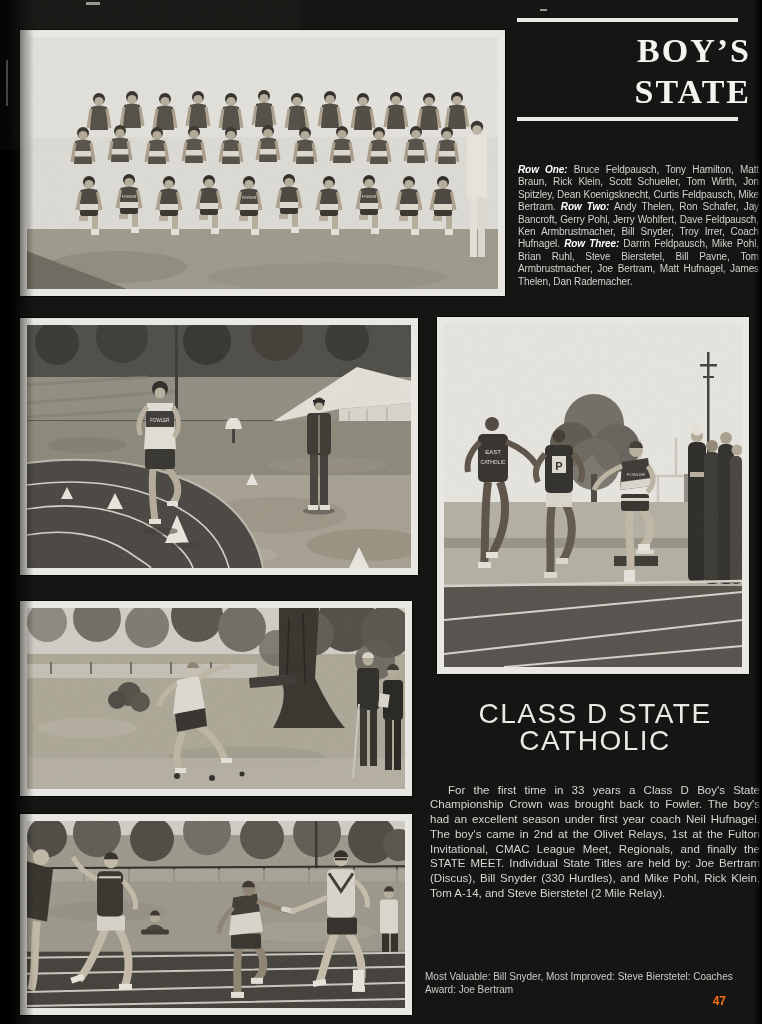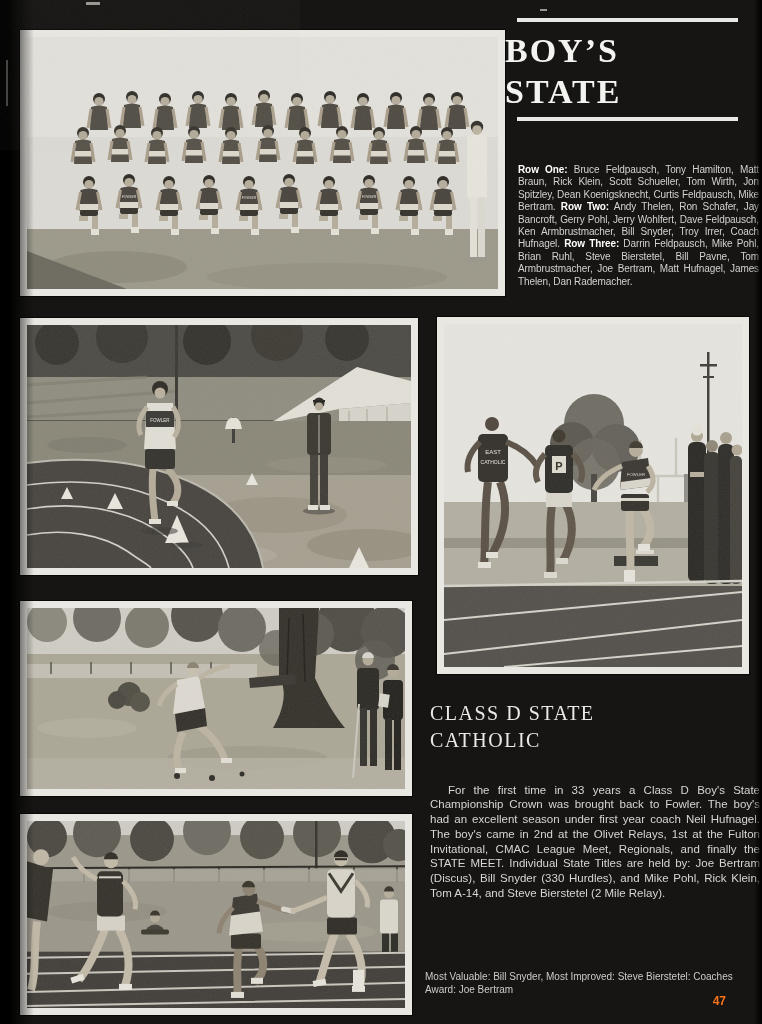--- a/index.html
+++ b/index.html
@@ -10,31 +10,31 @@
          background:linear-gradient(90deg,#000 0,#000 9px,rgba(0,0,0,.55) 18px,rgba(0,0,0,0) 34px);z-index:5;}
   .edge-r{position:absolute;right:0;top:0;width:8px;height:1024px;
           background:linear-gradient(270deg,#000 0,rgba(0,0,0,0) 8px);z-index:5;}
   .speck{position:absolute;background:#b9b9b4;opacity:.8;z-index:6;}
   
   .photo{position:absolute;background:#e9e7e1;padding:7px;box-sizing:border-box;
          box-shadow:0 0 0 1px rgba(0,0,0,.6);z-index:2;}
   .photo svg{display:block;width:100%;height:100%;background:#cfccc4;}
   
   .rule{position:absolute;left:517px;width:221px;height:4px;background:#e8e8e5;z-index:3;}
-  .masthead{position:absolute;left:505px;top:30px;width:246px;text-align:left;z-index:3;
+  .masthead{position:absolute;left:505px;top:30px;width:246px;text-align:right;z-index:3;
             font-family:"Liberation Serif",serif;font-weight:bold;color:#f3f3f0;
             font-size:34px;line-height:41px;letter-spacing:2px;}
   
   .roster{position:absolute;left:518px;top:154px;width:241px;z-index:3;
           font-size:10px;line-height:12.4px;text-align:justify;color:#d2d2cf;letter-spacing:-0.1px;}
-  .roster b{color:#ffffff;}
-  
-  .champ-head{position:absolute;left:430px;top:700px;width:330px;z-index:3;
-              font-family:Liberation Serif, serif;color:#e9e9e6;
-              font-size:20px;line-height:27px;letter-spacing:1.5px;}
+  .roster b{color:#ffffff;font-style:italic;}
+  
+  .champ-head{position:absolute;left:430px;top:700px;width:330px;text-align:center;z-index:3;
+              font-family:Liberation Sans, sans-serif;color:#e9e9e6;
+              font-size:28px;line-height:27px;letter-spacing:1.5px;}
   .champ-body{position:absolute;left:430px;top:771px;width:330px;z-index:3;
               font-size:11.5px;line-height:14.8px;text-align:justify;color:#d6d6d3;
               text-indent:18px;}
   
   .awards{position:absolute;left:425px;top:960px;width:335px;z-index:3;
           font-size:10px;line-height:13px;color:#cbcbc8;}
   .pagenum{position:absolute;right:36px;bottom:16px;z-index:3;
            font-size:12px;font-weight:bold;color:#f97316;}
   .grain-page{position:absolute;inset:0;z-index:7;pointer-events:none;opacity:.10;}
 </style>

